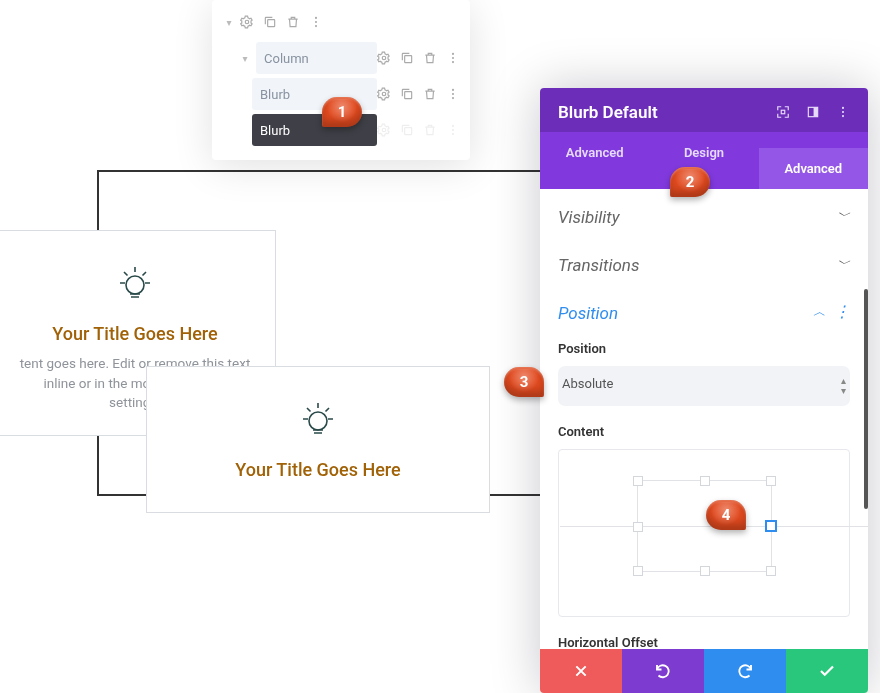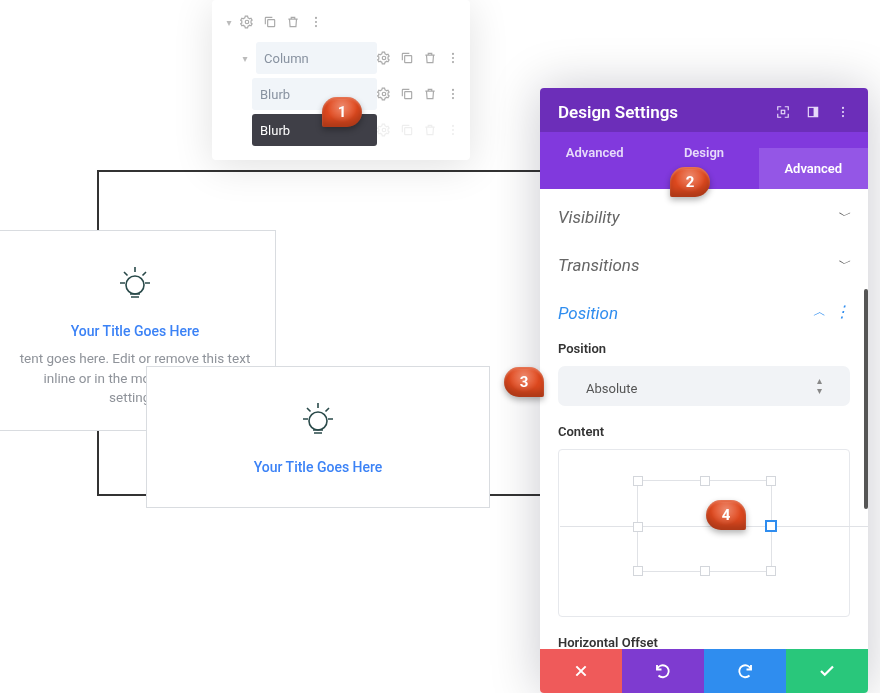--- a/index.html
+++ b/index.html
@@ -41,41 +41,41 @@
   .sp-tab.active { background: #9456e6; color: #fff; margin-top: 16px; }
   .sp-body { flex: 1; overflow: hidden; padding: 4px 0 0 0; position: relative; }
   .sp-scroll { position: absolute; right: 0; top: 100px; width: 4px; height: 220px; background: #555; border-radius: 2px; }
   .acc-row { display: flex; justify-content: space-between; align-items: flex-start; padding: 14px 18px; color: #666; font-size: 17px; font-weight: 400; cursor: pointer; font-style: italic; }
   .acc-row .chev { font-size: 13px; color: #555; }
   .acc-row.open { color: #2f8def; }
   .acc-row.open .chev { color: #2f8def; }
   .acc-open-dots { color: #2f8def; font-size: 16px; line-height: 0; }
   .field-block { padding: 4px 18px 14px 18px; }
   .field-label { font-size: 13px; font-weight: 600; color: #333; margin-bottom: 10px; }
-  .select-box { background: #f1f3f6; border-radius: 7px; padding: 10px 28px; display: flex; justify-content: space-between; align-items: flex-end; font-size: 13px; color: #555; cursor: pointer; }
+  .select-box { background: #f1f3f6; border-radius: 7px; padding: 10px 4px; display: flex; justify-content: space-between; align-items: flex-start; font-size: 13px; color: #555; cursor: pointer; }
   .select-caret { font-size: 10px; color: #888; line-height: 1; }
   .loc-box { border: 1px solid #e6e8ec; border-radius: 4px; height: 168px; position: relative; cursor: pointer; }
   .loc-inner { position: absolute; left: 78px; top: 30px; width: 135px; height: 92px; border: 1px solid #e0e2e6; }
   .loc-inner::before { content:""; position:absolute; left:-78px; right:-113px; top:50%; height:1px; background:#e0e2e6; }
   .loc-inner::after { content:""; position:absolute; top:-30px; bottom:-44px; left:50%; width:1px; background:#e0e2e6; display:none; }
   .loc-handle { position: absolute; width: 10px; height: 10px; border: 1px solid #d3d6db; background: #fff; }
   .loc-handle.sel { border: 2px solid #2f8def; width: 12px; height: 12px; }
   .sp-footer { display: flex; height: 44px; }
   .sp-fbtn { flex: 1; display: flex; align-items: center; justify-content: center; color: #fff; cursor: pointer; }
   .fb-red { background: #ef5a5a; }
   .fb-purple { background: #7e3bd0; }
   .fb-blue { background: #2f8def; }
   .fb-green { background: #29c77b; }
 
   
   .canvas-border { position: absolute; left: 97px; top: 170px; width: 455px; height: 326px; border: 2px solid #333; background: #fff; }
   .blurb-card { position: absolute; background: #fff; border: 1px solid #d9dce0; text-align: center; padding: 30px 22px 22px 22px; }
   .blurb-a { left: -6px; top: 230px; width: 282px; }
   .blurb-b { left: 146px; top: 366px; width: 344px; }
-  .blurb-title { color: #3b82f6; font-size: 14px; font-weight: 500; margin: 18px 0 10px 0; }
+  .blurb-title { color: #a16207; font-size: 18px; font-weight: 500; margin: 18px 0 10px 0; }
   .blurb-text { color: #8f939a; font-size: 13.5px; line-height: 1.45; }
   .bulb-wrap { display: flex; justify-content: center; }
   .bulb-svg { width: 46px; height: 44px; stroke: #2a4a4a; fill: none; stroke-width: 1.6; }
 
   
   .callout { position: absolute; width: 40px; height: 30px; background: #e24a1f; border-radius: 15px 15px 15px 2px; transform: rotate(0deg); box-shadow: 0 3px 6px rgba(0,0,0,.3), inset 0 2px 2px rgba(255,255,255,.25), inset 0 -6px 8px rgba(0,0,0,.25); display: flex; align-items: center; justify-content: center; color: #fff; font-weight: 700; font-size: 15px; }
   .callout.flip { border-radius: 15px 15px 2px 15px; }
   .callout::before { content:""; position:absolute; inset:2px; border-radius: inherit; background: radial-gradient(ellipse at 50% 30%, rgba(255,255,255,.35), transparent 60%); }
 
 </style>
@@ -191,21 +191,21 @@
           <circle cx="12" cy="12" r="1.8"></circle>
           <circle cx="12" cy="19" r="1.8"></circle>
         </svg>
     </span>
   </div>
 </div>
 
 <div class="settings-panel">
   <div class="sp-header">
     <div class="sp-title-row">
-      <div class="sp-title">Design Settings</div>
+      <div class="sp-title">Blurb Default</div>
       <div class="sp-title-icons">
         <svg class="ic-svg" viewBox="0 0 24 24" fill="none" stroke="currentColor" stroke-width="2">
             <rect x="9" y="9" width="6" height="6"></rect>
             <path d="M3 9V3h6M21 9V3h-6M3 15v6h6M21 15v6h-6"></path>
           </svg>
         <svg class="ic-svg" viewBox="0 0 24 24" fill="none" stroke="currentColor" stroke-width="2">
             <rect x="4" y="4" width="16" height="16"></rect>
             <rect x="13" y="4" width="7" height="16" fill="currentColor" stroke="none"></rect>
           </svg>
         <svg class="ic-svg" viewBox="0 0 24 24" fill="currentColor">

